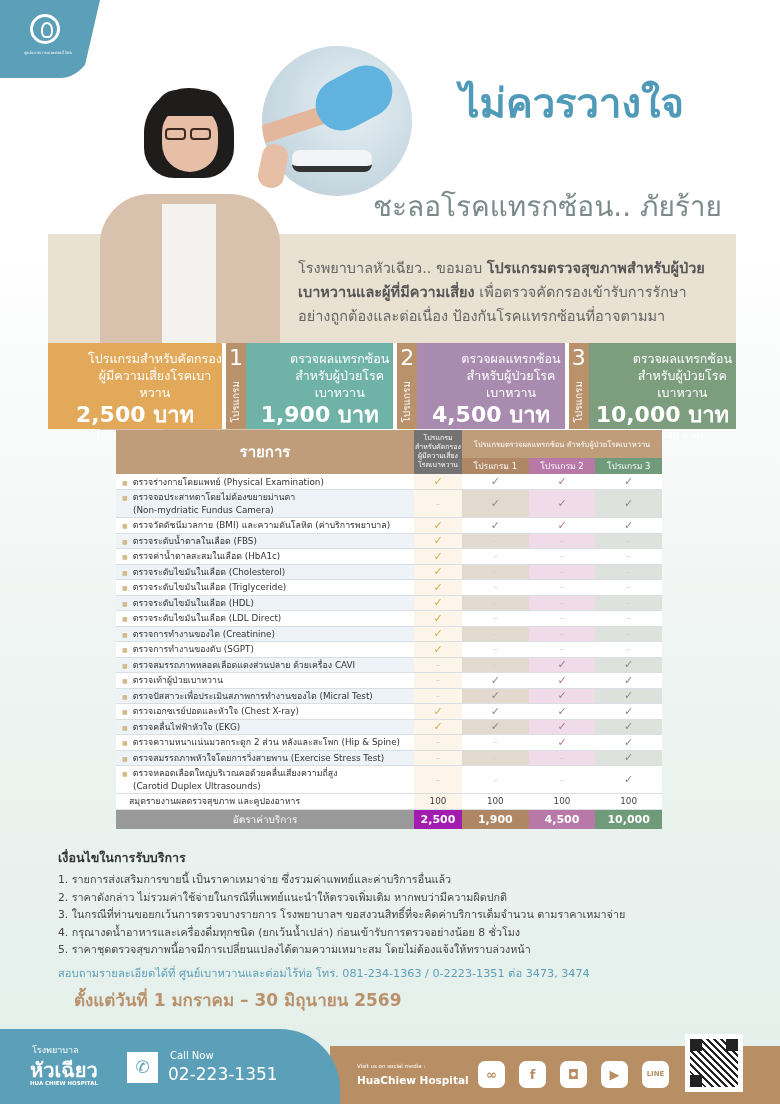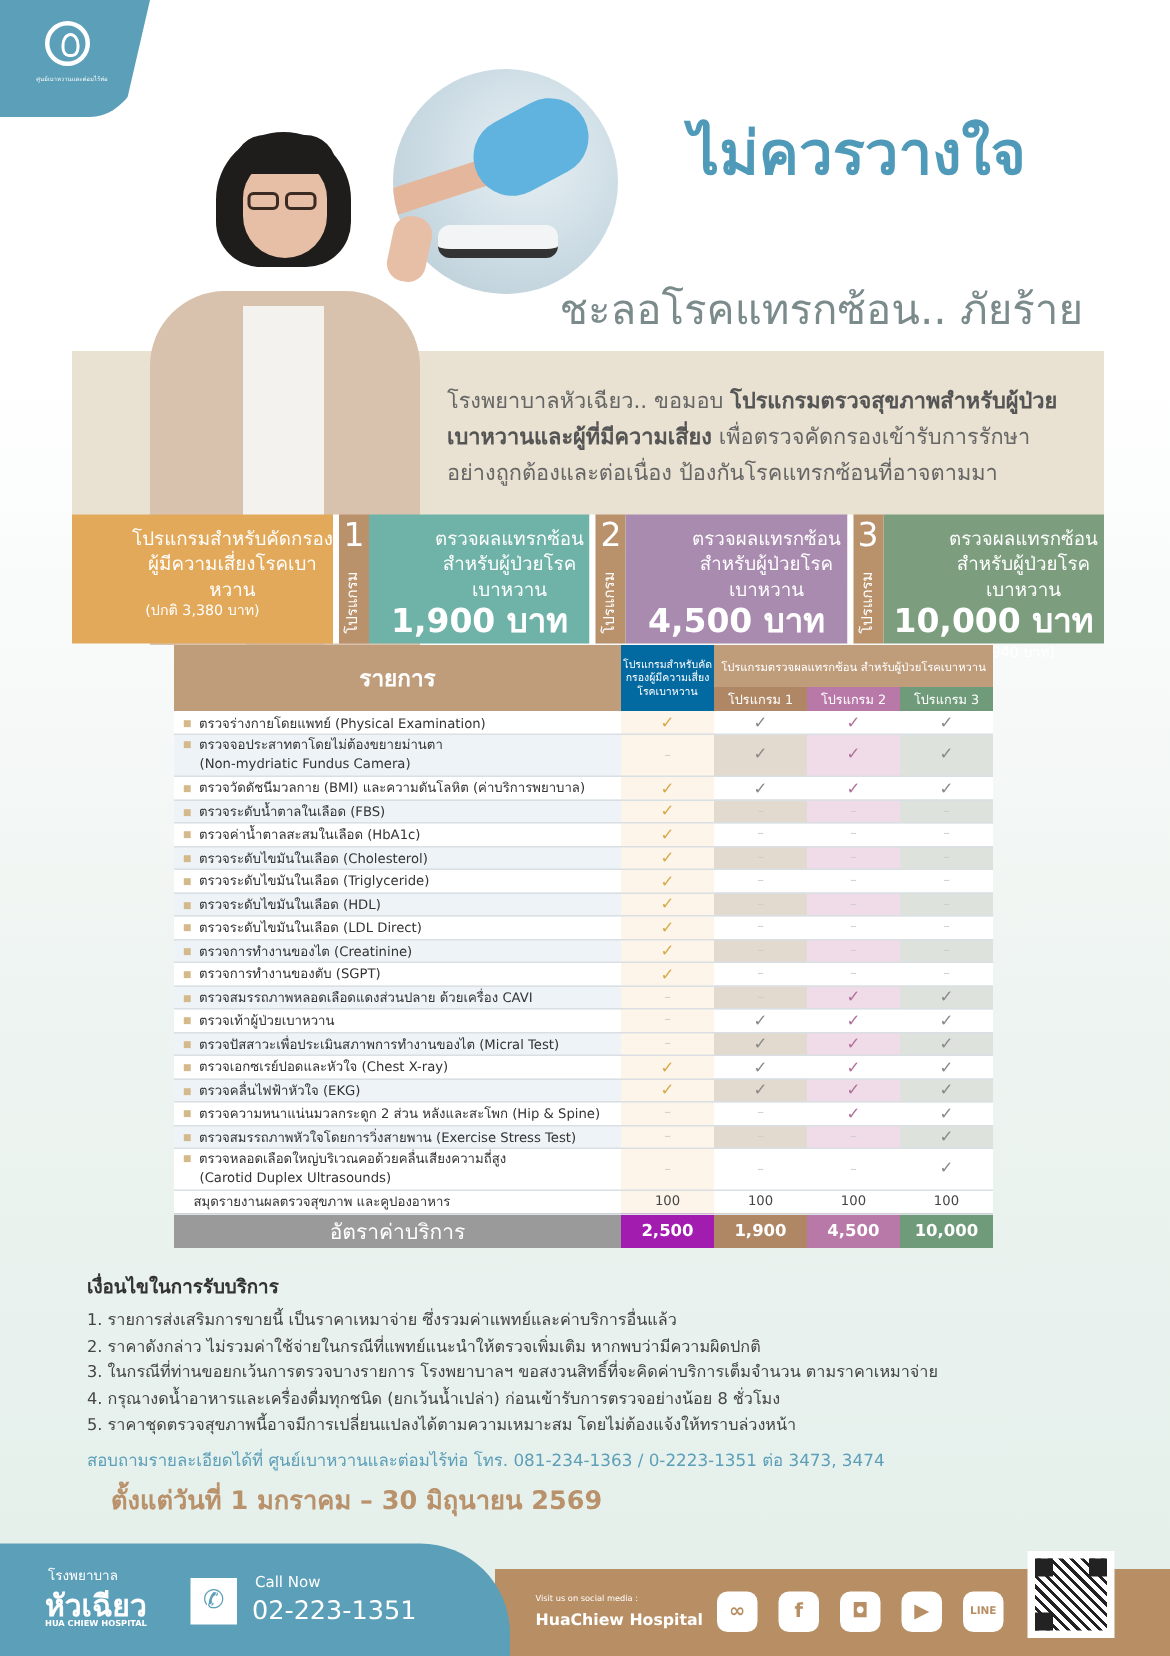--- a/index.html
+++ b/index.html
@@ -65,21 +65,21 @@
   .prog-card { flex: 1; color: #fff; text-align: center; padding-top: 7px; }
   .prog-line { font-size: 12.5px; line-height: 17px; padding-left: 40px; }
   .prog-price { font-size: 22px; font-weight: bold; line-height: 28px; }
   .prog-normal { font-size: 9.5px; line-height: 14px; }
   .gap { flex: 0 0 4px; background: #fff; }
 
   .table-wrap { position: absolute; left: 116px; top: 430px; width: 546px; z-index: 5; }
   table { width: 100%; border-collapse: collapse; font-size: 8.8px; }
   th { color: #fff; font-weight: normal; }
   .h-item { background: #bf9d7b; font-size: 15px; font-weight: bold; width: 298px; }
-  .h-screen { background: #0369a1; font-size: 7px; line-height: 9px; width: 62px; }
+  .h-screen { background: #737373; font-size: 7px; line-height: 9px; width: 48px; }
   .h-group { background: #bf9d7b; font-size: 7.5px; height: 28px; }
   .h-p1 { background: #b08764; font-size: 8.5px; height: 16px; }
   .h-p2 { background: #b878a8; font-size: 8.5px; }
   .h-p3 { background: #6f9b7a; font-size: 8.5px; }
   td { border-bottom: 1px solid #d9dfe3; height: 15.5px; color: #333; }
   td.item { padding-left: 6px; background: #fff; }
   td.item::before { content: "■"; color: #d4b98a; font-size: 6px; margin-right: 5px; vertical-align: middle; }
   tr.alt td.item { background: #eef3f7; }
   td.c { text-align: center; color: #999; }
   td.c0 { background: #fdf5ea; }
@@ -89,21 +89,21 @@
   tr.alt td.c1 { background: #e2d9cf; }
   tr.alt td.c2 { background: #f0dbe8; }
   tr.alt td.c3 { background: #dde2dc; }
   .chk-y { color: #d6a94a; font-size: 11px; }
   .chk-g { color: #888; font-size: 11px; }
   .chk-p { color: #b06f9a; font-size: 11px; }
   .dash { color: #ccc; }
   tr.two td { height: 28px; line-height: 12px; }
   tr.book td.item::before { content: ""; margin-right: 7px; }
   tr.total td { height: 20px; color: #fff; font-weight: bold; font-size: 11px; text-align: center; border: none; }
-  tr.total td.t-label { background: #9a9a9a; font-weight: normal; font-size: 14px; }
+  tr.total td.t-label { background: #9a9a9a; font-weight: normal; font-size: 10px; }
   tr.total td.t0 { background: #a21caf; }
   tr.total td.t1 { background: #b08764; }
   tr.total td.t2 { background: #b878a8; }
   tr.total td.t3 { background: #6f9b7a; }
 
   .cond { position: absolute; left: 58px; top: 848px; width: 680px; color: #444; }
   .cond-title { font-size: 12.5px; font-weight: bold; margin-bottom: 3px; color: #333; }
   .cond ol { list-style: none; font-size: 10.8px; line-height: 17.5px; }
   .contact { position: absolute; left: 58px; top: 964px; font-size: 11.2px; color: #5b9fb8; }
   .period { position: absolute; left: 58px; top: 986px; font-size: 17px; font-weight: bold; color: #b9916b; margin-left: 16px; }
@@ -166,20 +166,21 @@
 <div class="subtitle">ชะลอโรคแทรกซ้อน.. ภัยร้าย</div>
 
 <div class="intro-text">
   <span>โรงพยาบาลหัวเฉียว.. ขอมอบ </span><b>โปรแกรมตรวจสุขภาพสำหรับผู้ป่วยเบาหวานและผู้ที่มีความเสี่ยง</b><span> เพื่อตรวจคัดกรองเข้ารับการรักษาอย่างถูกต้องและต่อเนื่อง ป้องกันโรคแทรกซ้อนที่อาจตามมา</span>
 </div>
 
 <div class="prog-row">
   <div class="prog-main">
     <div class="prog-line">โปรแกรมสำหรับคัดกรอง</div>
     <div class="prog-line">ผู้มีความเสี่ยงโรคเบาหวาน</div>
+    <div class="prog-price">2,500 บาท</div>
     <div class="prog-normal">(ปกติ 3,380 บาท)</div>
   </div>
   <div class="gap"></div>
   <div class="prog-tab">
     <div class="num">1</div>
     <div class="lbl">โปรแกรม</div>
   </div>
   <div class="prog-card" style="background:#6fb3a8">
     <div class="prog-line">ตรวจผลแทรกซ้อน</div>
     <div class="prog-line">สำหรับผู้ป่วยโรคเบาหวาน</div>

